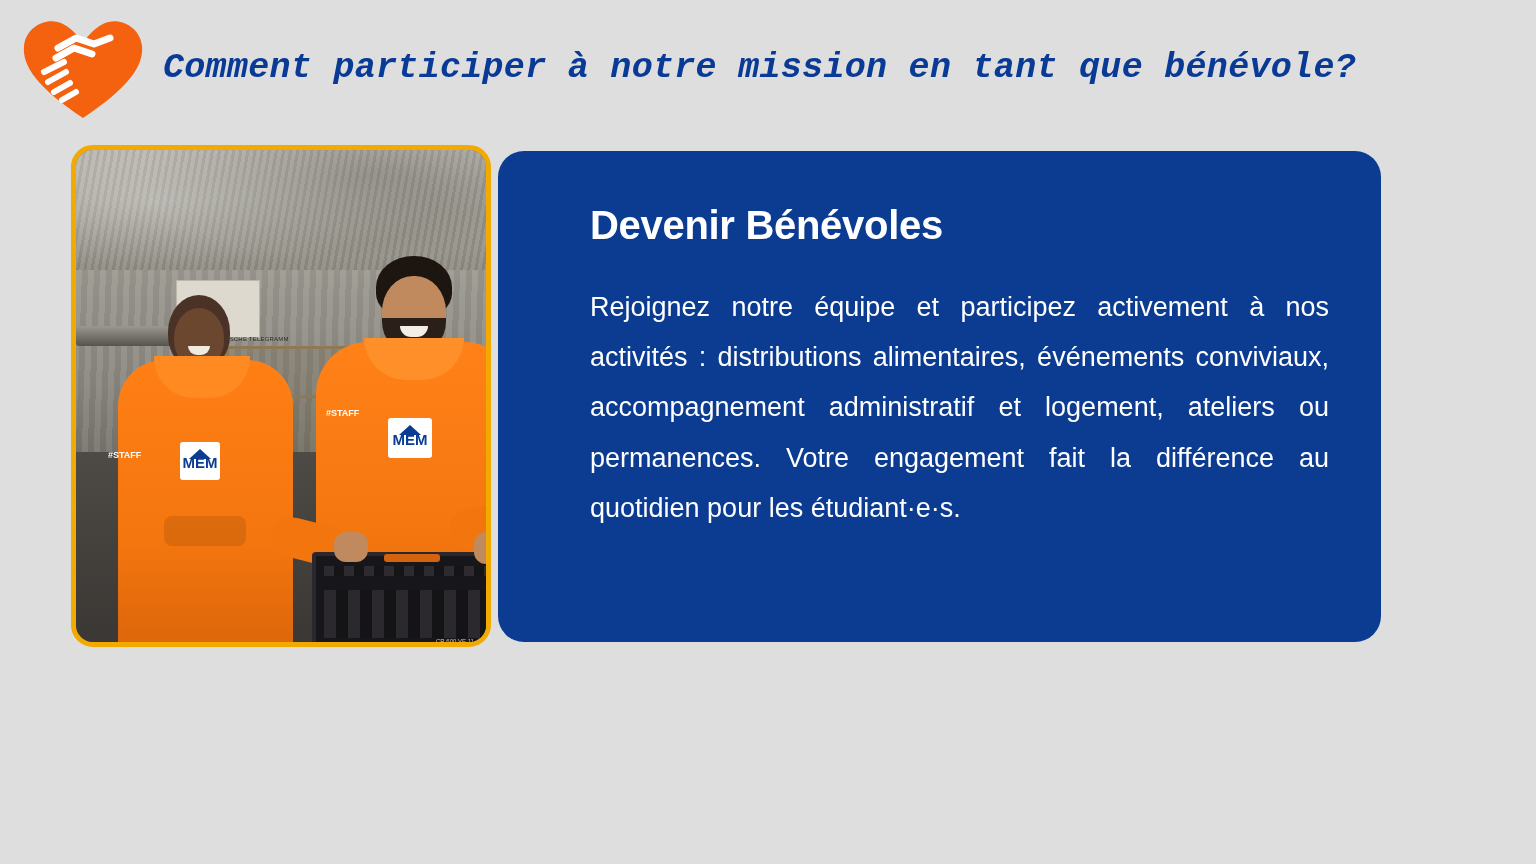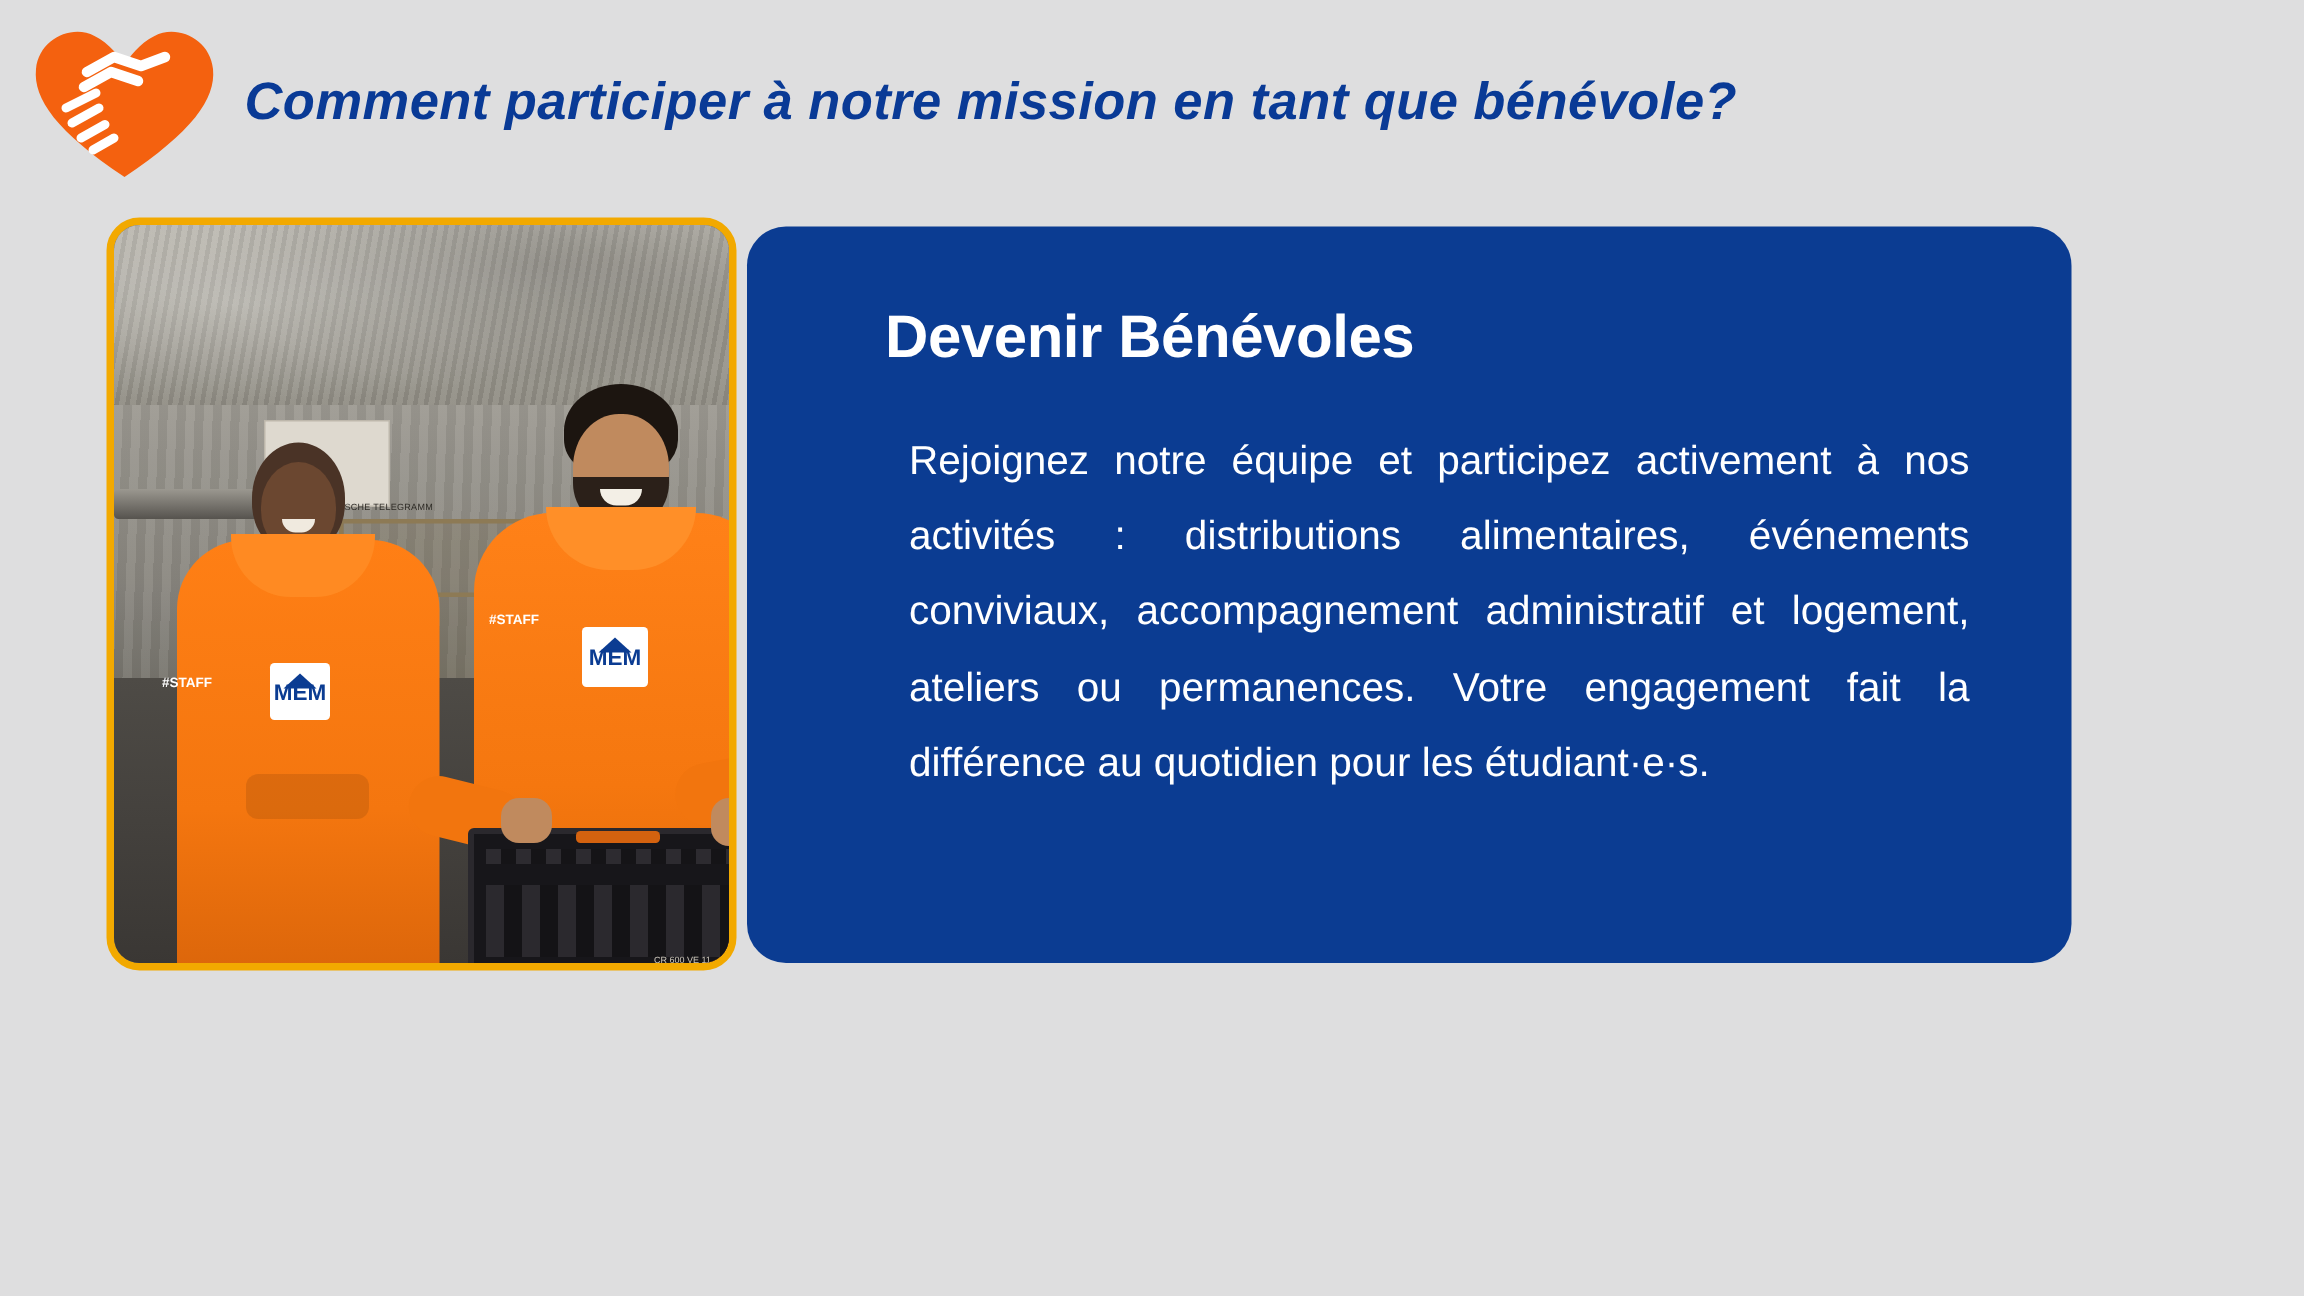--- a/index.html
+++ b/index.html
@@ -29,21 +29,21 @@
     top: 14px;
     width: 130px;
     height: 110px;
   }
   .logo svg { display: block; }
 
   .header-title {
     position: absolute;
     left: 163px;
     top: 48px;
-    font-family: Liberation Sans, sans-serif;
+    font-family: Liberation Mono, monospace;
     font-weight: bold;
     font-style: italic;
     font-size: 35px;
     letter-spacing: 0.3px;
     color: #093a96;
     white-space: nowrap;
   }
 
   
   .content-row {
@@ -259,21 +259,21 @@
     font-size: 40px;
     font-weight: bold;
     margin: 0 0 34px 0;
     letter-spacing: -0.3px;
   }
   .panel-body {
     color: #ffffff;
     font-size: 27px;
     line-height: 1.86;
     text-align: justify;
-    margin: 16px;
+    margin: 0;
     padding-right: 24px;
     font-weight: 400;
   }
 </style>
 </head>
 <body>
 
 <div class="header">
 
   <div class="logo">

